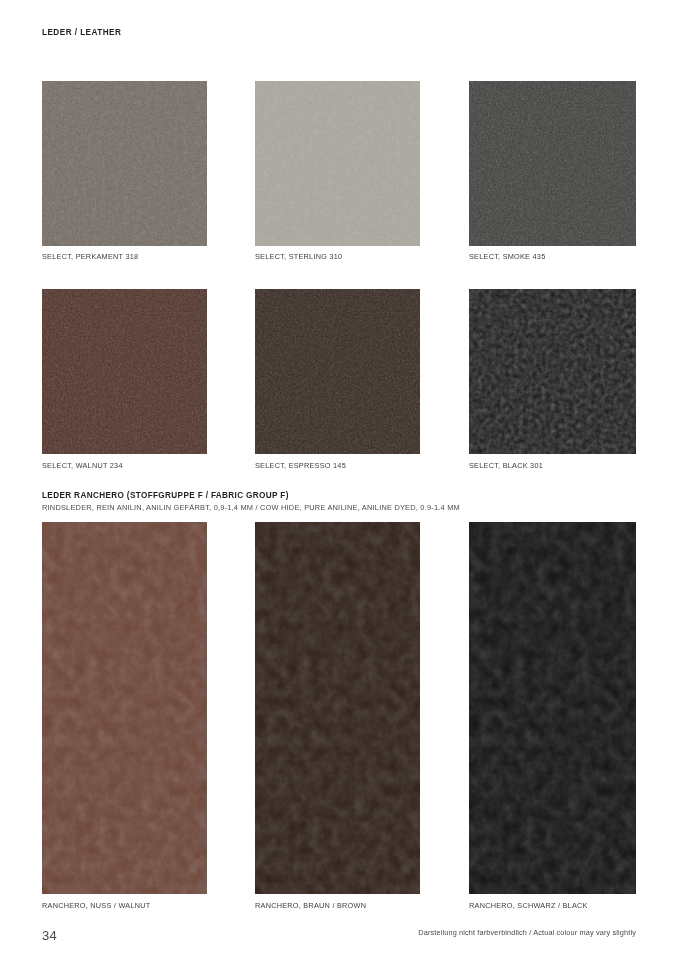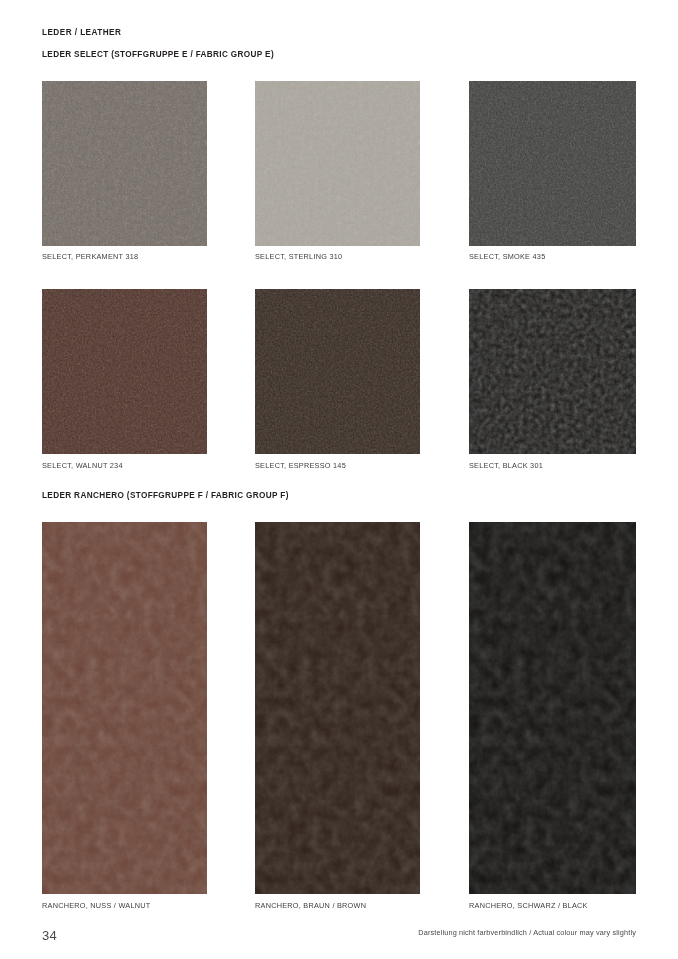--- a/index.html
+++ b/index.html
@@ -132,21 +132,20 @@
         <feComponentTransfer in="g">
           <feFuncA type="linear" slope="0.6" intercept="0"></feFuncA>
         </feComponentTransfer>
       </filter>
     </defs>
   </svg>
 
   <div class="section-title">LEDER / LEATHER</div>
 
   <div class="group-block group-select">
-    <div class="group-title">LEDER SELECT (STOFFGRUPPE E / FABRIC GROUP E)</div>
   </div>
 
   <div class="swatch" style="left:42px; top:81px; width:165px; height:165px;">
     <svg class="tex" preserveAspectRatio="none" viewBox="0 0 165 165">
       <rect width="165" height="165" fill="#6f6760"></rect>
       <rect width="165" height="165" filter="url(#grainFine)" opacity="0.5"></rect>
       <rect width="165" height="165" filter="url(#grainPebble)" opacity="0.26" style="mix-blend-mode:overlay"></rect>
     </svg>
   </div>
   <div class="caption" style="left:42px; top:252px;">SELECT, PERKAMENT 318</div>
@@ -191,20 +190,21 @@
     <svg class="tex" preserveAspectRatio="none" viewBox="0 0 167 165">
       <rect width="167" height="165" fill="#171615"></rect>
       <rect width="167" height="165" filter="url(#grainPebble)" opacity="0.55"></rect>
       <rect width="167" height="165" filter="url(#grainFine)" opacity="0.3" style="mix-blend-mode:overlay"></rect>
     </svg>
   </div>
   <div class="caption" style="left:469px; top:461px;">SELECT, BLACK 301</div>
 
   <div class="group-block group-ranchero">
     <div class="group-title">LEDER RANCHERO (STOFFGRUPPE F / FABRIC GROUP F)</div>
+    <div class="group-desc">RINDSLEDER, REIN ANILIN, ANILIN GEFÄRBT, 0,9-1,4 MM / COW HIDE, PURE ANILINE, ANILINE DYED, 0.9-1.4 MM</div>
   </div>
 
   <div class="swatch" style="left:42px; top:522px; width:165px; height:372px;">
     <svg class="tex" preserveAspectRatio="none" viewBox="0 0 165 372">
       <rect width="165" height="372" fill="#6b4437"></rect>
       <rect width="165" height="372" filter="url(#grainSoft)" opacity="0.4"></rect>
       <rect width="165" height="372" filter="url(#grainFine)" opacity="0.2" style="mix-blend-mode:overlay"></rect>
     </svg>
   </div>
   <div class="caption" style="left:42px; top:901px;">RANCHERO, NUSS / WALNUT</div>

